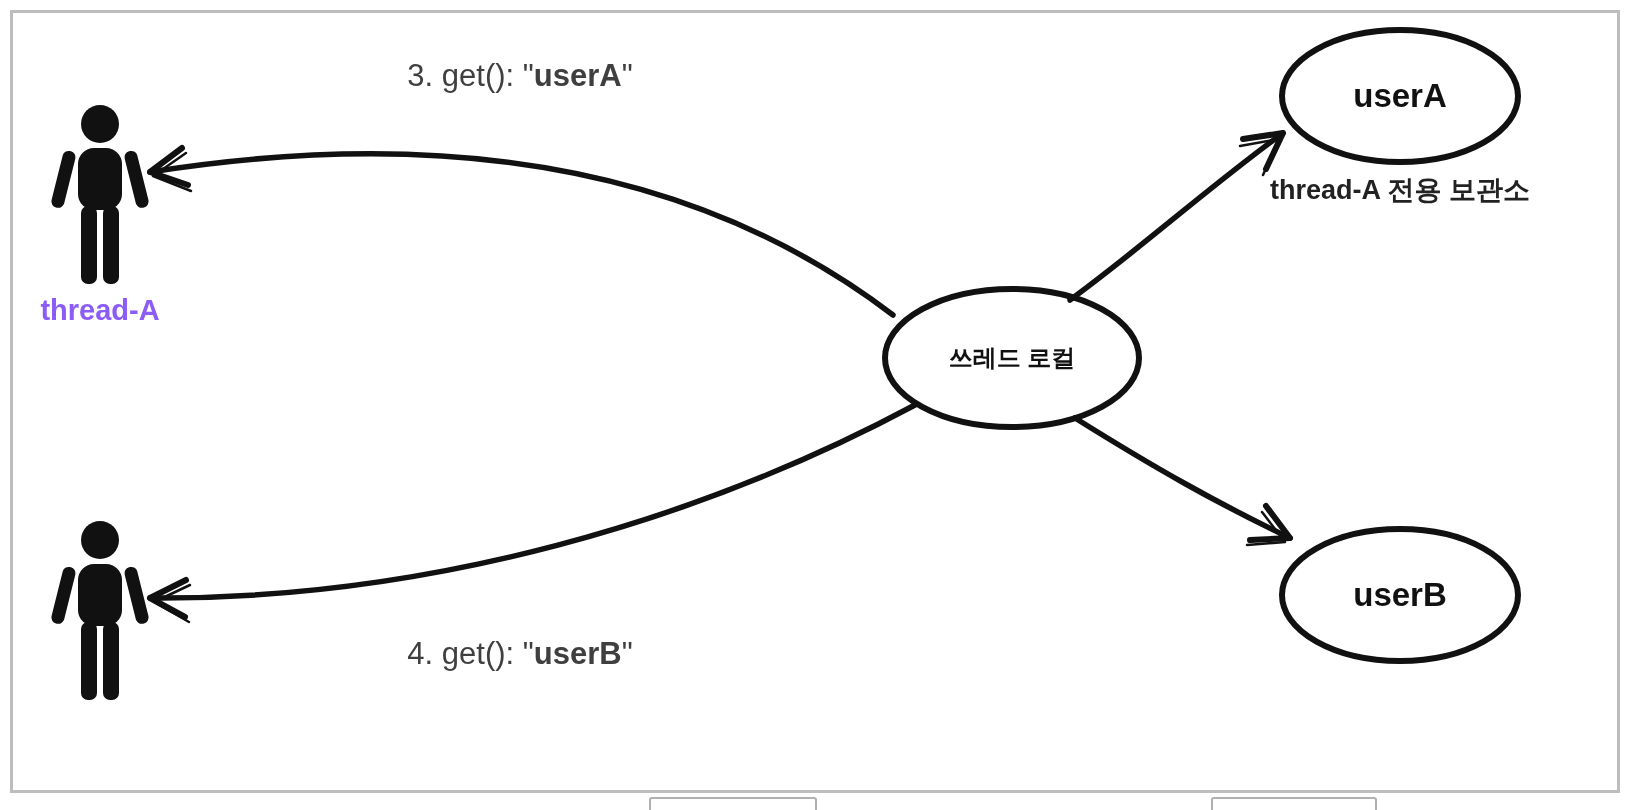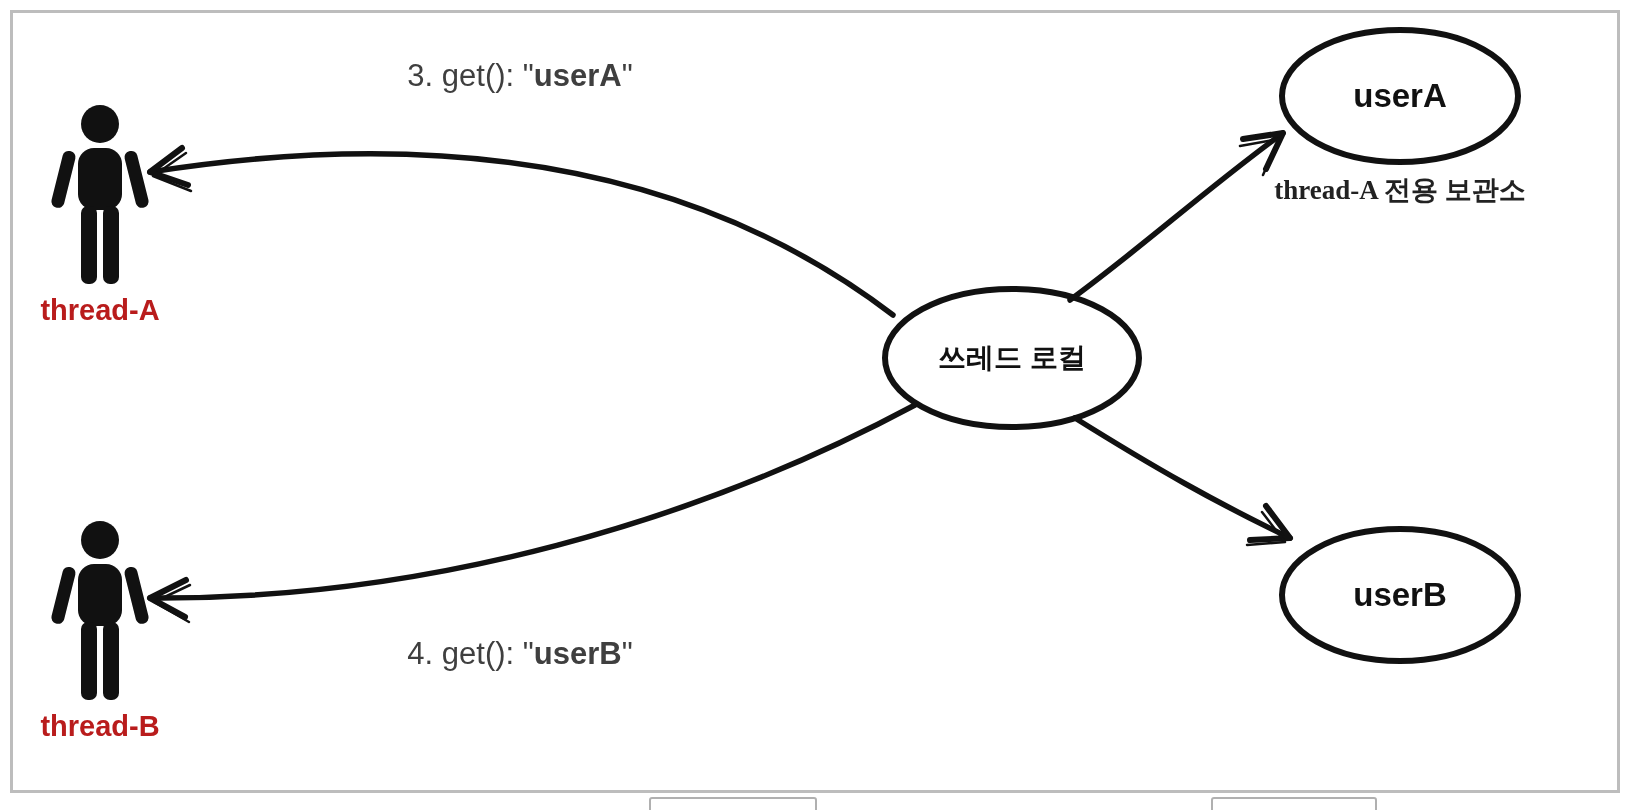--- a/index.html
+++ b/index.html
@@ -18,32 +18,32 @@
     background: #ffffff;
     z-index: 0;
   }
 
   svg.art { position: absolute; left: 0; top: 0; z-index: 1; }
 
   .lbl { position: absolute; z-index: 2; color: #111; }
 
   .actor-label {
     width: 180px; text-align: center;
-    font-weight: bold; font-size: 29px; color: #b91c1c;
+    font-weight: bold; font-size: 29px; color: #8b5cf6;
   }
   .node-label {
     font-weight: bold; text-align: center; white-space: nowrap;
     transform: translate(-50%, -50%); color: #111;
   }
-  .center-node-label { font-size: 28px; }
+  .center-node-label { font-size: 24px; }
   .store-node-label { font-size: 33px; }
   .caption {
     width: 360px; text-align: center; white-space: nowrap;
     transform: translateX(-50%);
-    font-weight: bold; font-size: 27px; color: #222; font-family: Liberation Serif, serif;
+    font-weight: bold; font-size: 27px; color: #222;
   }
   .call-label {
     white-space: nowrap; transform: translateX(-50%);
     font-size: 31px; color: #3f3f3f;
   }
   .call-label b { font-weight: bold; color: #3f3f3f; }
 
   .partial-btn {
     position: absolute; top: 797px; height: 22px;
     background: #ffffff; border: 2px solid #b0b0b0; border-radius: 3px;
@@ -94,21 +94,20 @@
       </g>
       <g>
         <path d="M 1075 418 C 1155 468 1215 502 1290 538"></path>
         <path d="M 1266 506 L 1290 538 L 1250 540" stroke-width="6"></path>
         <path d="M 1262 512 L 1285 542 L 1247 545" stroke-width="2.5"></path>
       </g>
     </g>
   </svg>
 
   <div class="lbl actor-label" style="left:10px; top:294px;">thread-A</div>
-  <div class="lbl actor-label" style="left:10px; top:710px;">thread-B</div>
 
   <div class="lbl node-label center-node-label" style="left:1012px; top:358px;">쓰레드 로컬</div>
   <div class="lbl node-label store-node-label" style="left:1400px; top:96px;">userA</div>
   <div class="lbl node-label store-node-label" style="left:1400px; top:595px;">userB</div>
 
   <div class="lbl caption" style="left:1400px; top:172px;">thread-A 전용 보관소</div>
 
   <div class="lbl call-label" style="left:520px; top:58px;">
     <span>3. get(): "</span><b>userA</b><span>"</span>
   </div>

